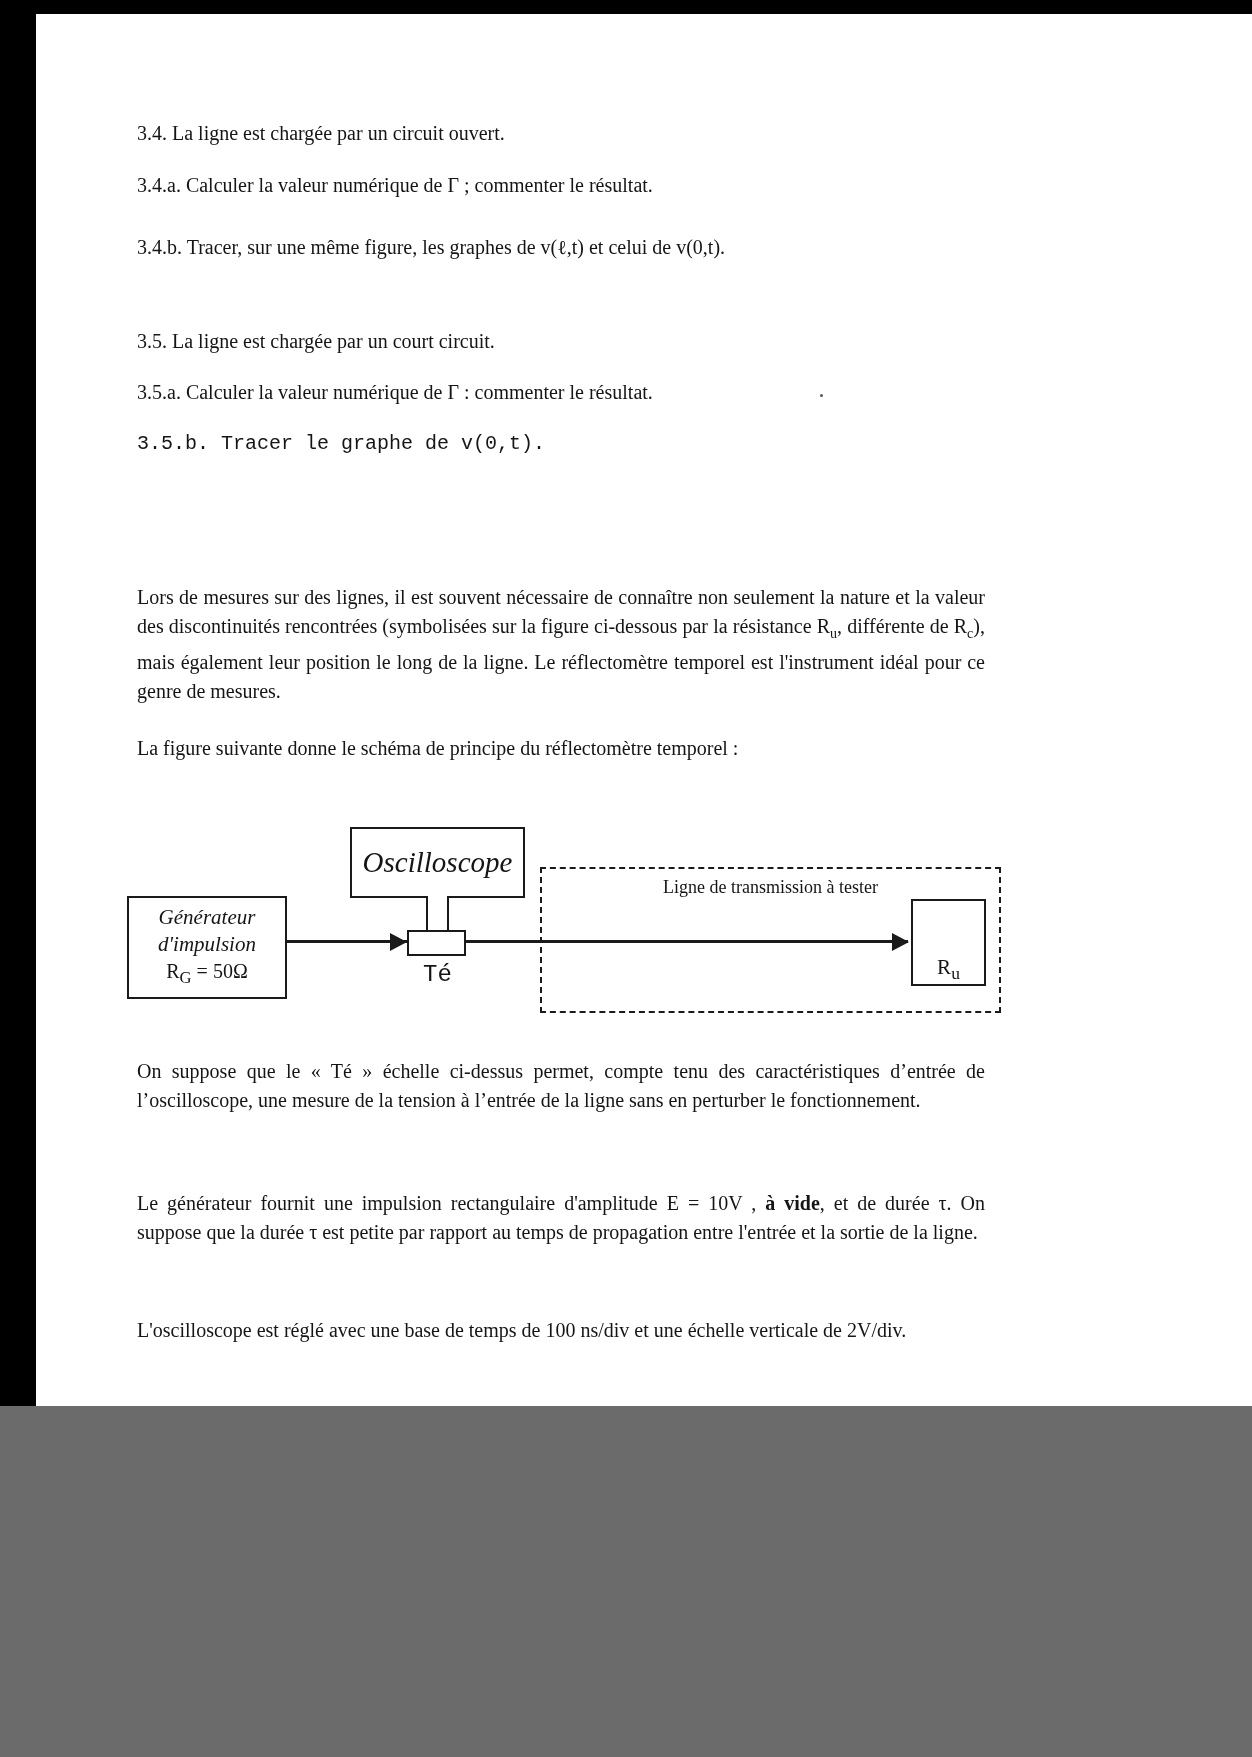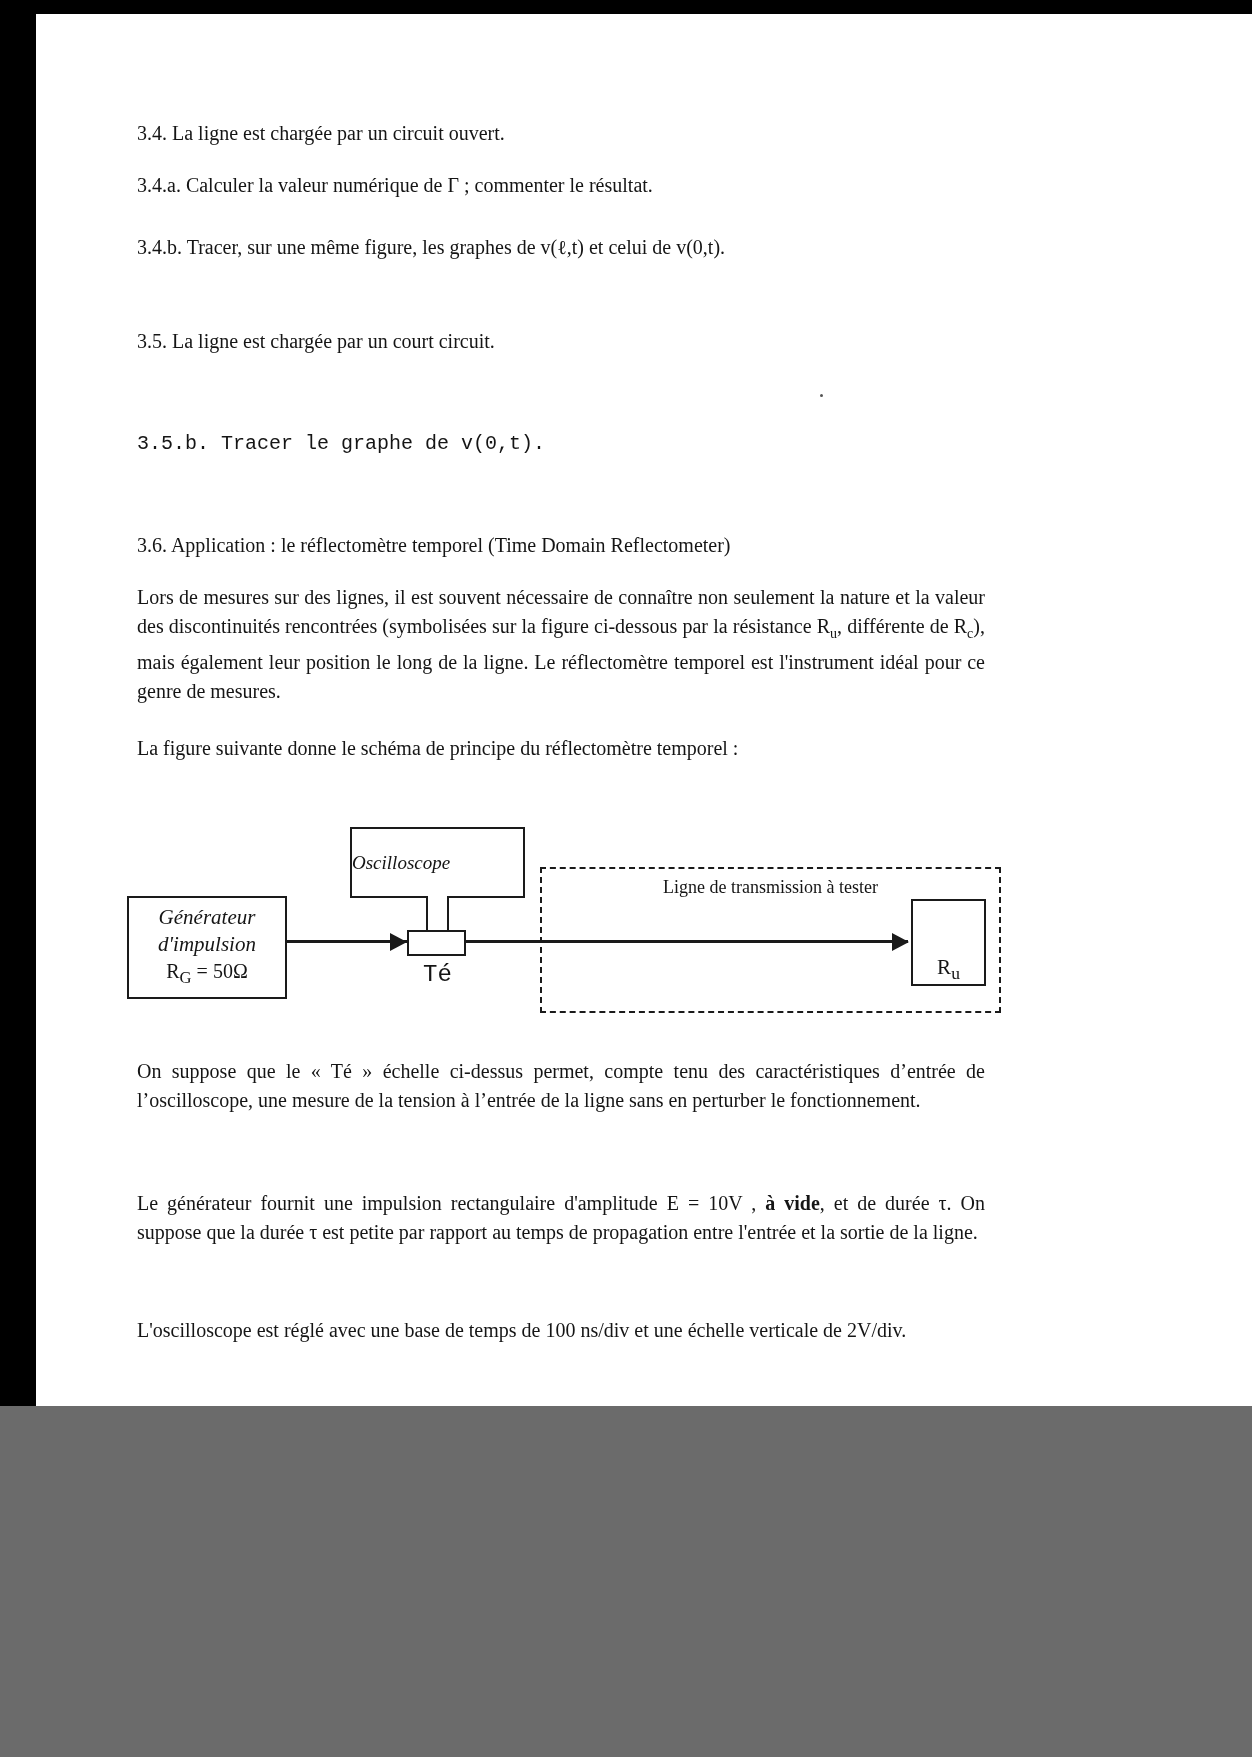--- a/index.html
+++ b/index.html
@@ -16,22 +16,22 @@
   .scan-bar-top  { position:absolute; left:0; top:0; width:1252px; height:14px; background:#000; }
 
   .t { position:absolute; font-size:20px; white-space:nowrap; }
   .para { position:absolute; width:848px; font-size:20px; line-height:29px; text-align:justify; }
   .para sub, .t sub { font-size:14px; }
   .bold { font-weight:bold; }
 
   
   .dbox { position:absolute; border:2px solid #1a1a1a; background:#fff; box-sizing:border-box; }
   .oscillo-box { left:350px; top:827px; width:175px; height:71px;
-    display:flex; align-items:center; 
-    font-style:italic; font-size:19px; }
+    display:flex; align-items:center; justify-content:center;
+    font-style:italic; font-size:29px; }
   .stem { position:absolute; left:426px; top:896px; width:23px; height:37px;
     border:2px solid #1a1a1a; border-top:none; background:#fff; box-sizing:border-box; }
   .hline { position:absolute; left:287px; top:940px; width:621px; height:3px; background:#1a1a1a; }
   .te-box { left:407px; top:930px; width:59px; height:26px; z-index:3; }
   .te-label { position:absolute; left:423px; top:961px; font-size:24px;font-family:Liberation Mono, monospace; }
   .gen-box { left:127px; top:896px; width:160px; height:103px;
     display:flex; flex-direction:column; align-items:center; justify-content:center;
     font-size:20px; line-height:27px; }
   .gen-box .it { font-style:italic; font-size:21px; }
   .dash-box { position:absolute; left:540px; top:867px; width:461px; height:146px;
@@ -60,22 +60,22 @@
 <div class="page">
 
   <div class="scan-bar-left"></div>
   <div class="scan-bar-top"></div>
   <div class="speck"></div>
 
   <div class="t" style="left:137px; top:122px;">3.4. La ligne est chargée par un circuit ouvert.</div>
   <div class="t" style="left:137px; top:174px;">3.4.a. Calculer la valeur numérique de Γ ; commenter le résultat.</div>
   <div class="t" style="left:137px; top:236px;">3.4.b. Tracer, sur une même figure, les graphes de v(ℓ,t) et celui de v(0,t).</div>
   <div class="t" style="left:137px; top:330px;">3.5. La ligne est chargée par un court circuit.</div>
+  <div class="t" style="left:137px; top:381px;">3.5.a. Calculer la valeur numérique de Γ : commenter le résultat.</div>
   <div class="t" style="left:137px; top:432px;font-family:Liberation Mono, monospace;">3.5.b. Tracer le graphe de v(0,t).</div>
-  <div class="t" style="left:137px; top:534px;">3.6. Application : le réflectomètre temporel (Time Domain Reflectometer)</div>
 
   <div class="para" style="left:137px; top:583px;">
     <span>Lors de mesures sur des lignes, il est souvent nécessaire de connaître non seulement la nature et la valeur des discontinuités rencontrées (symbolisées sur la figure ci-dessous par la résistance R</span><sub>u</sub><span>, différente de R</span><sub>c</sub><span>), mais également leur position le long de la ligne. Le réflectomètre temporel est l'instrument idéal pour ce genre de mesures.</span>
   </div>
 
   <div class="t" style="left:137px; top:737px;">La figure suivante donne le schéma de principe du réflectomètre temporel :</div>
 
   <div>
     <div class="hline"></div>
     <div class="arrowhead arrow-te"></div>

